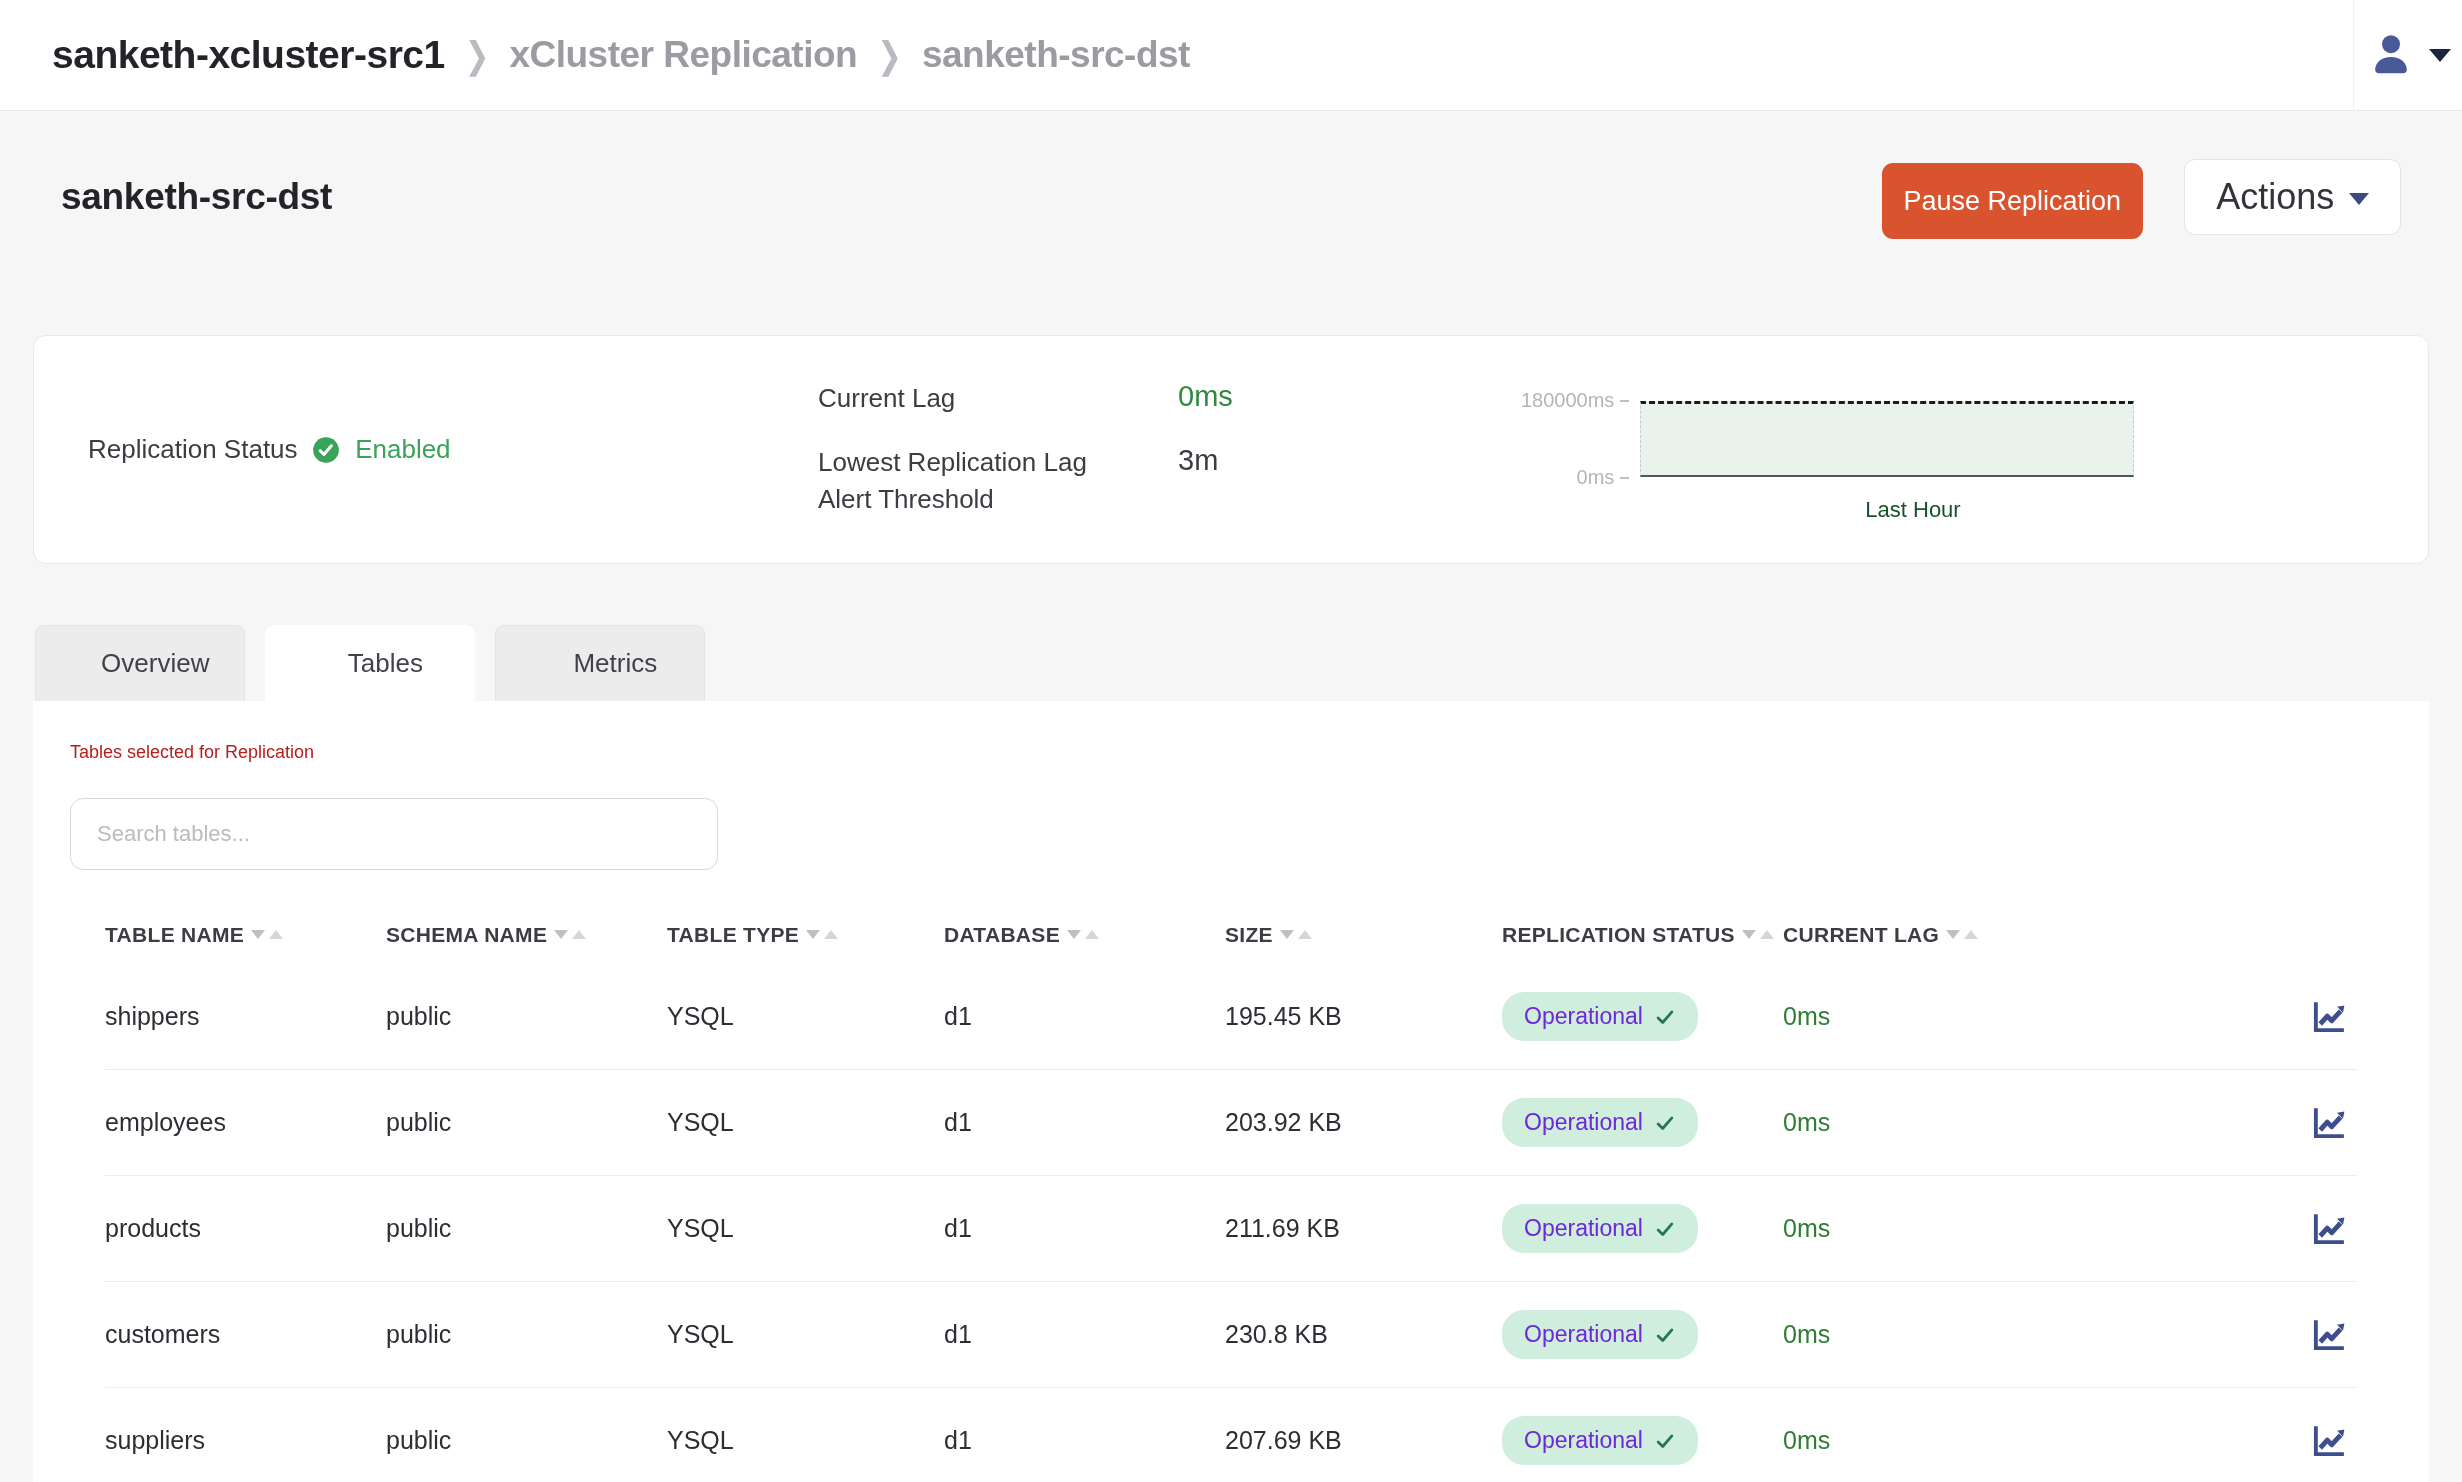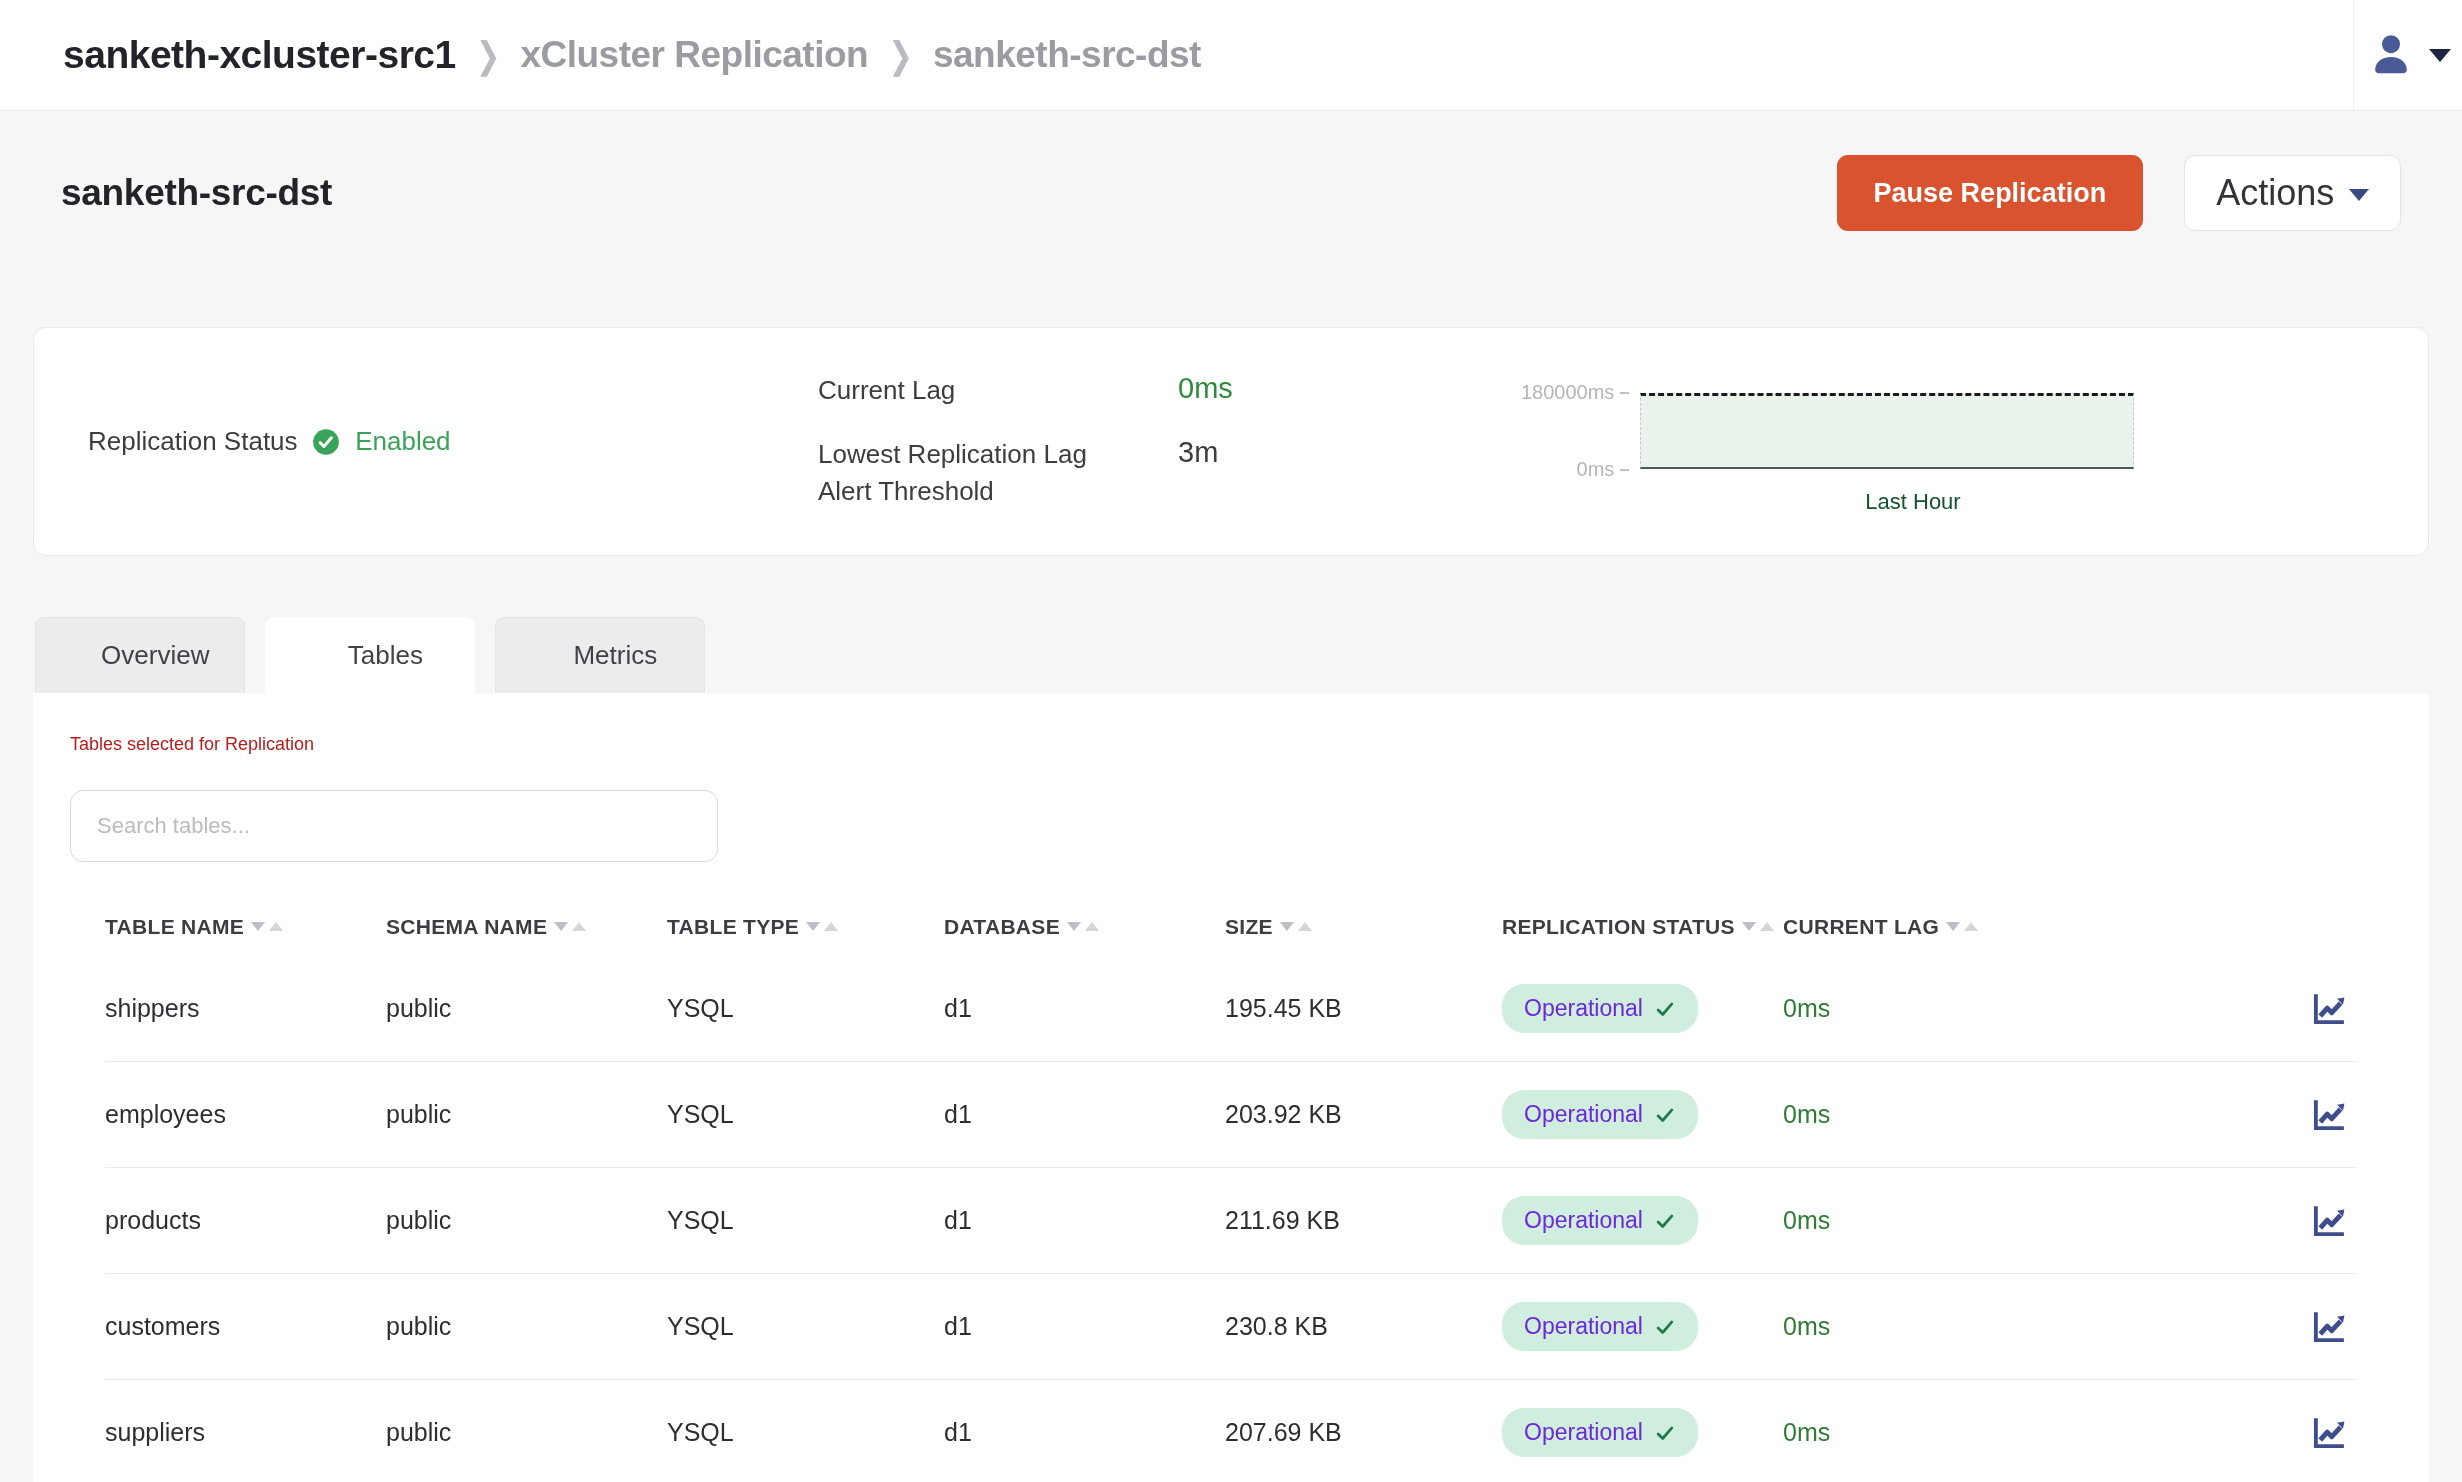--- a/index.html
+++ b/index.html
@@ -6,40 +6,40 @@
   html, body { width: 2462px; height: 1482px; overflow: hidden; }
   body {
     font-family: "Liberation Sans", "DejaVu Sans", sans-serif;
     background: #f6f6f7;
     color: #2c2e33;
   }
 
   
   .topbar {
     height: 111px; background: #fff; border-bottom: 1.8px solid #ebebed;
-    display: flex; align-items: center; justify-content: space-between; padding-left: 11px;
+    display: flex; align-items: center; justify-content: space-between;
   }
   .breadcrumb { display: flex; align-items: center; gap: 20px; padding-left: 52px; }
   .crumb-root { font-size: 39px; font-weight: 700; color: #232429; letter-spacing: -0.5px; }
   .crumb { font-size: 37px; font-weight: 700; color: #9a9ca2; letter-spacing: -0.5px; }
   .crumb-sep { font-size: 29.5px; font-weight: 700; color: #b9bbc0; transform: scaleY(1.25); }
   .user-area {
     height: 100%; width: 109px; border-left: 1.8px solid #f1f1f3;
     display: flex; align-items: center; justify-content: center; gap: 13px; cursor: pointer;
   }
   .caret-down-dark { width: 0; height: 0; border-left: 11px solid transparent; border-right: 11px solid transparent; border-top: 13px solid #1d2440; }
 
   
   .page-header {
     margin: 44px 61px 0 61px; display: flex; align-items: center; justify-content: space-between;
   }
   .page-title { font-size: 37px; font-weight: 700; color: #232429; letter-spacing: -0.3px; }
   .header-buttons { display: flex; gap: 41px; align-items: center; }
   .btn { border: none; cursor: pointer; font-family: inherit; border-radius: 11px; height: 76px; display: inline-flex; align-items: center; justify-content: center; }
-  .btn-pause { background: #d9532e; color: #fff; font-size: 27px; font-weight: 700; padding: 0 37px; }
+  .btn-pause { background: #d9532e; color: #fff; font-size: 27px; font-weight: 400; padding: 0 22px; margin-top: 8px; }
   .btn-actions { background: #fff; color: #33343a; border: 1.8px solid #e4e4e6; font-size: 36px; padding: 0 31px; gap: 14.8px; }
   .caret-down-navy { width: 0; height: 0; border-left: 10px solid transparent; border-right: 10px solid transparent; border-top: 12px solid #3b4a80; margin-top: 3.7px; }
 
   
   .status-card {
     margin: 96px 33px 0 33px; height: 229px; background: #fff;
     border: 1.8px solid #e9e9eb; border-radius: 13px;
     display: flex; align-items: center;
   }
   .repl-status { flex: 0 0 784px; padding-left: 54px; display: flex; align-items: center; gap: 14.8px; }

